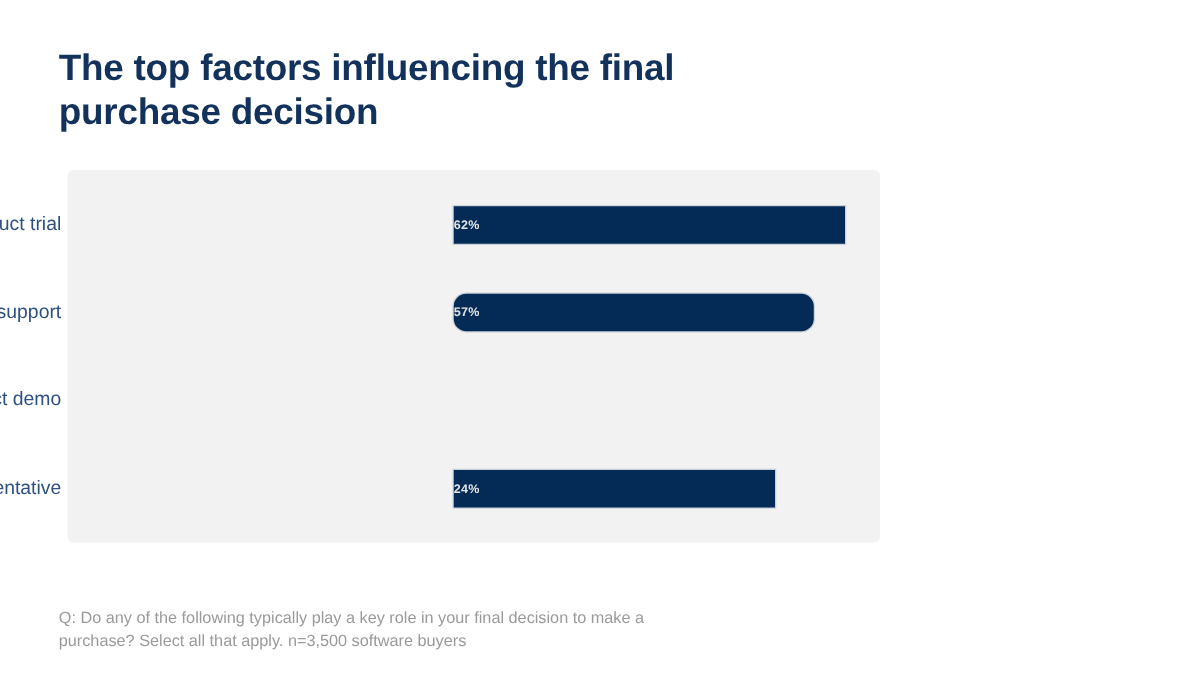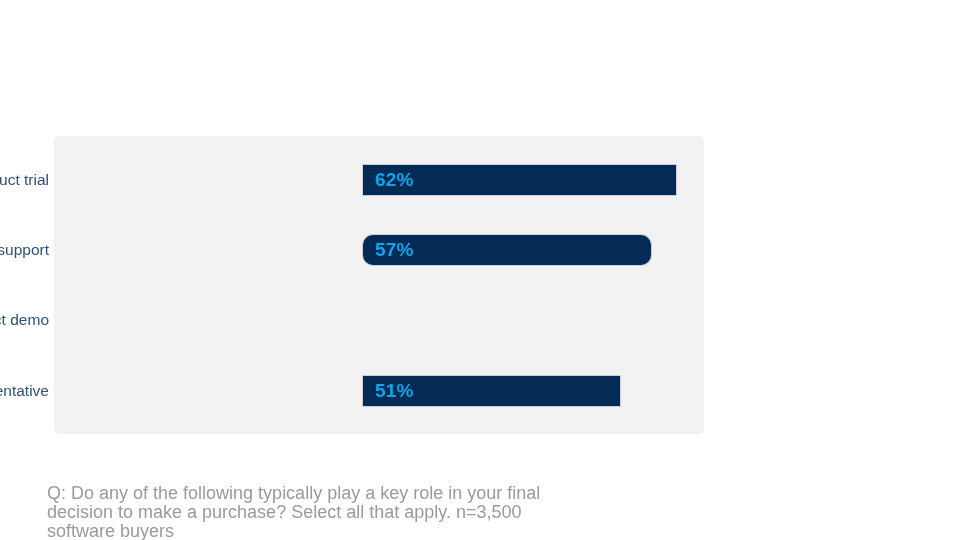--- a/index.html
+++ b/index.html
@@ -75,44 +75,45 @@
 
   .bar-fill {
     height: 30px;
     background: #042b55;
     box-shadow: 0 0 0 1px rgba(170, 180, 200, 0.55);
     display: flex;
     align-items: center;
   }
 
   .bar-value {
-    color: #0ea5e9;
-    font-size: 19px;
+    color: #e5e5e5;
+    font-size: 10px;
     font-weight: bold;
-    margin-left: 12px;
     letter-spacing: 0.2px;
   }
 
   
   #footnote {
     position: absolute;
     left: 47px;
     top: 484px;
     width: 520px;
     color: #9a9a9a;
-    font-size: 18px;
+    font-size: 13px;
     line-height: 19px;
     font-weight: normal;
   }
 </style>
 </head>
 <body>
 
 <div id="slide">
 
+  <div id="slide-title">The top factors influencing the final
+purchase decision</div>
 
   <div id="chart-panel">
 
     <div class="bar-row" style="top:29px;width:650px;">
       <div class="bar-label">Product trial</div>
       <div class="bar-track">
         <div class="bar-fill" style="width:313px;">
           <span class="bar-value">62%</span>
         </div>
       </div>
@@ -128,21 +129,21 @@
     </div>
 
     <div class="bar-row" style="top:169px;width:650px;">
       <div class="bar-label">Product demo</div>
     </div>
 
     <div class="bar-row" style="top:240px;width:650px;">
       <div class="bar-label">The vendor’s sales representative</div>
       <div class="bar-track">
         <div class="bar-fill" style="width:257px;">
-          <span class="bar-value">51%</span>
+          <span class="bar-value">24%</span>
         </div>
       </div>
     </div>
 
   </div>
 
   <div id="footnote">Q: Do any of the following typically play a key role in your final decision to make a purchase? Select all that apply. n=3,500 software buyers</div>
 
 </div>
 

